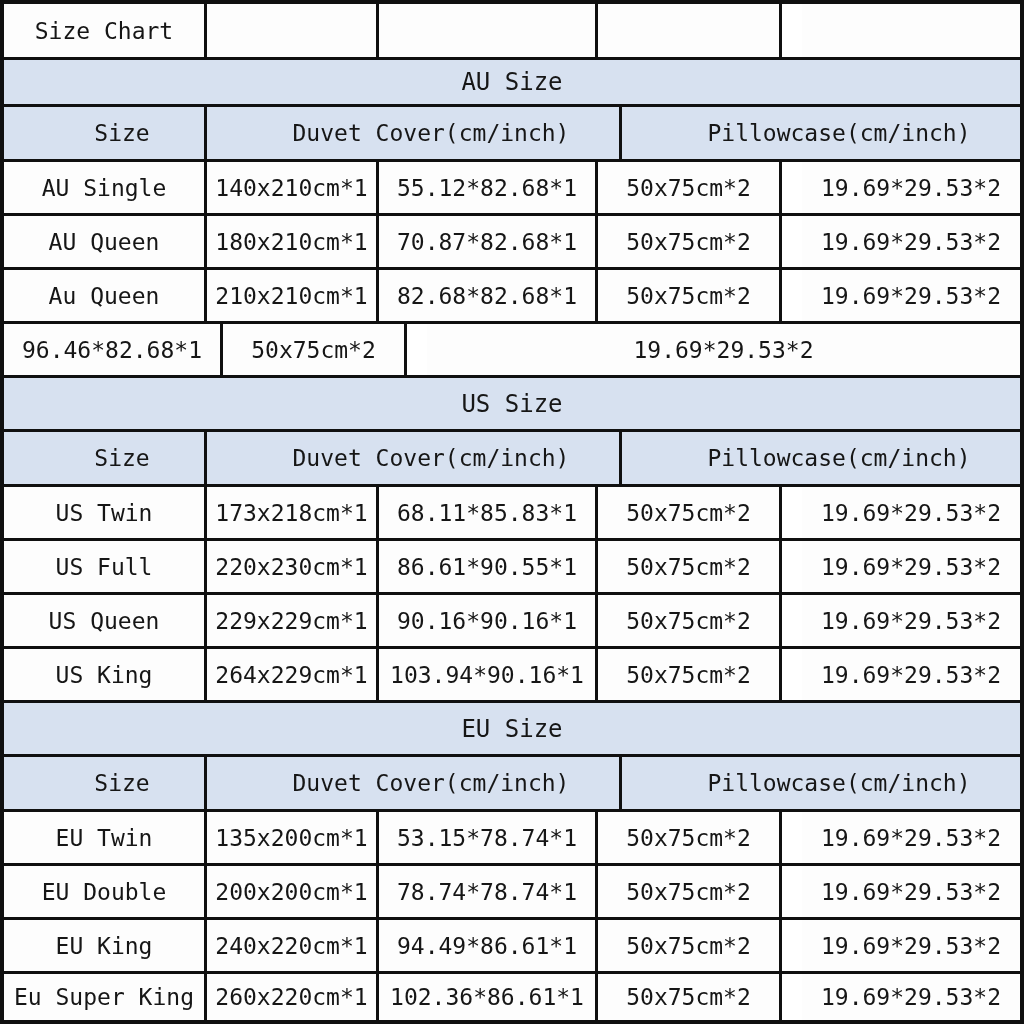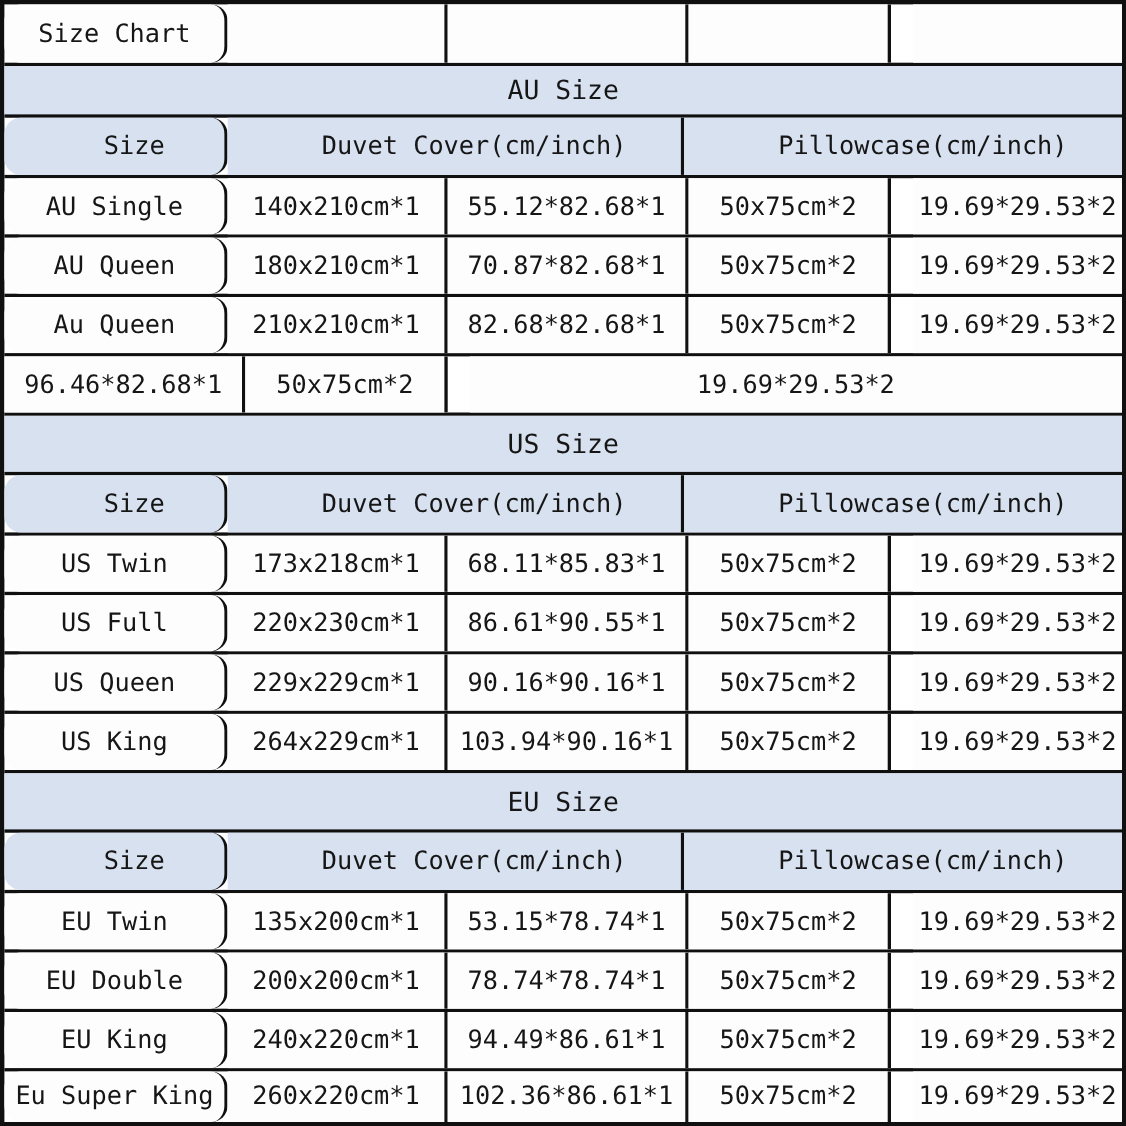--- a/index.html
+++ b/index.html
@@ -16,21 +16,21 @@
   .h-band  { height:54px; }
   .h-hdr   { height:55px; }
   .h-data  { height:54px; }
   .h-last  { flex:1 1 auto; border-bottom:none; }
   .cell {
     box-sizing:border-box; border-right:3px solid #101010;
     display:flex; align-items:center; justify-content:center;
     font-size:23px; background:#fdfdfd; white-space:nowrap; overflow:hidden;
   }
   .cell:last-child { border-right:none; }
-  .w1 { width:203px;border-radius:15px; } .w2 { width:200px; } .w3 { width:219px; }
+  .w1 { width:203px; } .w2 { width:172px; } .w3 { width:219px; }
   .w4 { width:184px; } .w5 { flex:1;margin-left:20px; }
   .w23 { width:415px; } .w45 { flex:1; }
   .band { background:#d7e1f0; align-items:center; justify-content:flex-end; }
   .bandlabel { width:100%; display:flex; align-items:center; justify-content:center; font-size:24px; }
   .hdr .cell { background:#d7e1f0;padding-left:36px; }
 </style>
 </head>
 <body>
 
 <div class="chart">

